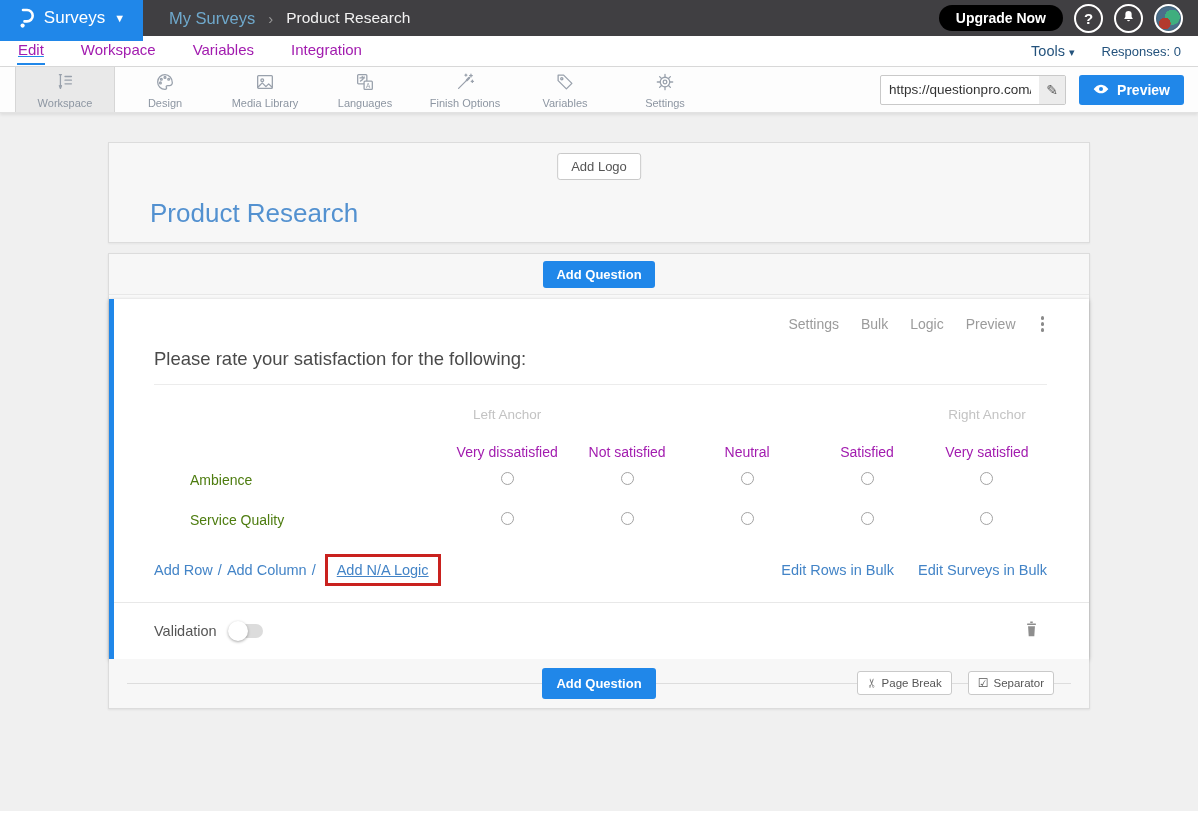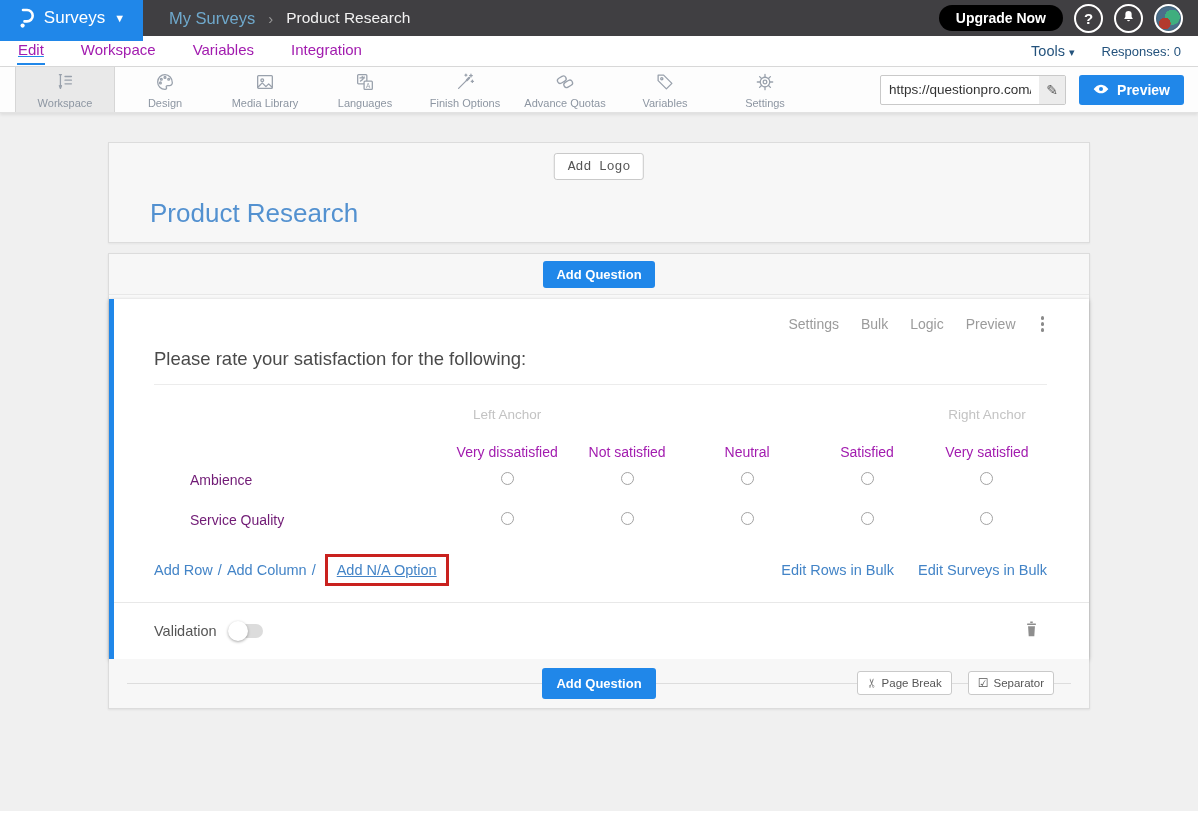--- a/index.html
+++ b/index.html
@@ -40,21 +40,21 @@
   .tool.active { background:#e9e9e9; border-left:1px solid #d6d6d6; border-right:1px solid #d6d6d6; }
   .tool svg { stroke:#99a1ac; fill:none; stroke-width:1.4; stroke-linecap:round; stroke-linejoin:round; }
   .toolbar-end { margin-left:auto; display:flex; align-items:center; }
   .url-box { display:flex; align-items:center; border:1px solid #c9c9c9; background:#fff; height:30px; border-radius:2px; overflow:hidden; }
   .url-input { border:none; width:158px; font-size:13.5px; color:#333; padding:0 8px; outline:none; font-family:inherit; background:#fff; }
   .url-edit { width:26px; height:30px; background:#ececec; display:flex; align-items:center; justify-content:center; color:#555; font-size:14px; cursor:pointer; }
   .preview-btn { margin:0 14px 0 13px; background:#2087e9; color:#fff; border:none; border-radius:3px; height:30px; padding:0 14px; font-size:14px; font-weight:700; display:flex; align-items:center; gap:8px; cursor:pointer; font-family:inherit; }
   
   .main { background:#f0f0f0; height:698px; padding-top:29px; }
   .survey-card { width:982px; margin:0 auto; height:101px; background:#f7f7f7; border:1px solid #dcdcdc; position:relative; box-shadow:0 1px 2px rgba(0,0,0,0.05); }
-  .add-logo-btn { position:absolute; top:10px; left:50%; transform:translateX(-50%); background:#fff; border:1px solid #c9c9c9; border-radius:3px; padding:5px 13px; font-size:13px; color:#555; cursor:pointer; font-family:Liberation Mono, monospace; }
+  .add-logo-btn { position:absolute; top:10px; left:50%; transform:translateX(-50%); background:#fff; border:1px solid #c9c9c9; border-radius:3px; padding:5px 13px; font-size:13px; color:#555; cursor:pointer; font-family:Liberation Sans, sans-serif; }
   .survey-title { position:absolute; left:41px; bottom:13px; font-size:26px; color:#5391d0; }
   
   .block { width:982px; margin:10px auto 0; background:#fafafa; border:1px solid #dcdcdc; box-shadow:0 1px 2px rgba(0,0,0,0.07); }
   .block-header { height:57px; background:#fcfcfc; border-bottom:1px solid #e8e8e8; display:flex; align-items:center; padding:0 27px; }
   .collapse-icon { cursor:pointer; display:flex; }
   .collapse-icon svg { stroke:#5a5a5a; fill:none; stroke-width:1.6; stroke-linecap:round; stroke-linejoin:round; }
   .block-title { margin-left:26px; font-size:15px; color:#555; }
   .kebab { margin-left:auto; display:flex; flex-direction:column; gap:3px; cursor:pointer; padding:4px; }
   .kebab i { width:4px; height:4px; border-radius:50%; background:#a2a2a2; }
   .addq-strip { height:41px; background:#f7f7f7; border-bottom:1px solid #e8e8e8; display:flex; align-items:center; justify-content:center; }
@@ -62,21 +62,21 @@
   
   .qcard { margin-top:4px; background:#fff; border-left:5px solid #2087e9; box-shadow:0 1px 4px rgba(0,0,0,0.25); padding:14px 42px 0 40px; position:relative; }
   .qmenu { display:flex; justify-content:flex-end; align-items:center; gap:22px; color:#9b9b9b; font-size:14px; }
   .qmenu-item { cursor:pointer; }
   .qkebab { display:flex; flex-direction:column; gap:2.5px; cursor:pointer; padding:3px; }
   .qkebab i { width:3.5px; height:3.5px; border-radius:50%; background:#8a8a8a; }
   .qtitle { margin-top:13px; font-size:18.5px; color:#4a4a4a; }
   .qdivider { border:none; border-top:1px solid #ececec; margin:14px 0 0; }
   .matrix { margin-top:22px;margin-left:36px; }
   .mrow { display:flex; align-items:center; }
-  .mlabel { width:268px; font-size:14px; color:#701a75; }
+  .mlabel { width:268px; font-size:14px; color:#4d7c0f; }
   .mcol { width:125px; text-align:center; }
   .anchor { color:#c3c3c3; font-size:13.5px; }
   .mheader { margin-top:22px; }
   .mheader .mcol { color:#a21caf; font-size:14px; }
   .mdata { height:40px; }
   .radio { display:inline-block; width:13px; height:13px; border:1px solid #a3a3a3; border-radius:50%; background:#fff; cursor:pointer; }
   .links-row { display:flex; align-items:center; margin-top:14px; font-size:14.5px; }
   .link { color:#4384c7; cursor:pointer; }
   .slash { color:#4384c7; margin:0 5px; }
   .na-box { border:3px solid #c9211e; padding:5px 9px; margin-left:4px; display:inline-block; }
@@ -193,29 +193,20 @@
   </div>
   <div class="tool">
     <span>
       <svg width="22" height="22" viewBox="0 0 24 24">
           <line x1="5" y1="19" x2="14" y2="10"></line>
           <line x1="14" y1="10" x2="16.5" y2="7.5" stroke-width="2.4"></line>
           <path d="M18.5 3.5v3M17 5h3M20 10v2.5M18.75 11.25h2.5M13 3.5v2M12 4.5h2"></path>
         </svg>
     </span>
     <span>Finish Options</span>
-  </div>
-  <div class="tool">
-    <span>
-      <svg width="22" height="22" viewBox="0 0 24 24">
-          <rect x="3.5" y="6.5" width="10" height="6" rx="3" transform="rotate(-30 8.5 9.5)"></rect>
-          <rect x="10.5" y="11" width="10" height="6" rx="3" transform="rotate(-30 15.5 14)"></rect>
-        </svg>
-    </span>
-    <span>Advance Quotas</span>
   </div>
   <div class="tool">
     <span>
       <svg width="22" height="22" viewBox="0 0 24 24">
           <path d="M4.5 4.5h6l9 9-6 6-9-9z"></path>
           <circle cx="8.5" cy="8.5" r="1.2"></circle>
         </svg>
     </span>
     <span>Variables</span>
   </div>
@@ -312,21 +303,21 @@
           <span class="mcol"><span class="radio"></span></span>
         </div>
       </div>
 
       <div class="links-row">
         <span class="link">Add Row</span>
         <span class="slash">/</span>
         <span class="link">Add Column</span>
         <span class="slash">/</span>
         <span class="na-box">
-          <span class="link">Add N/A Option</span>
+          <span class="link">Add N/A Logic</span>
         </span>
         <span class="bulk">
           <span class="link">Edit Rows in Bulk</span>
           <span class="link">Edit Surveys in Bulk</span>
         </span>
       </div>
 
       <hr class="vdivider">
 
       <div class="validation-row">

